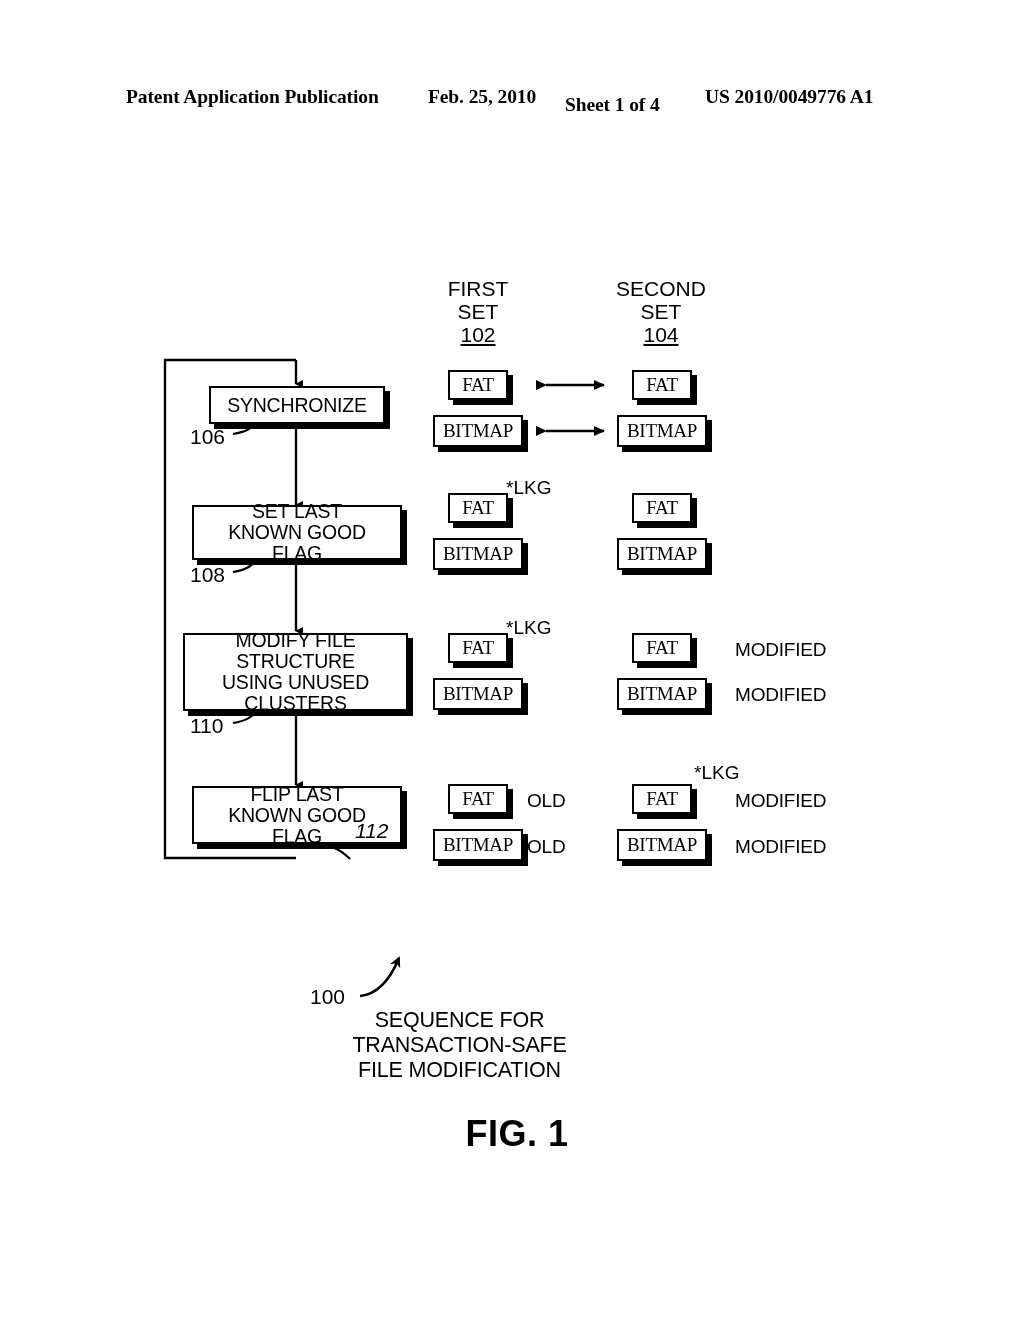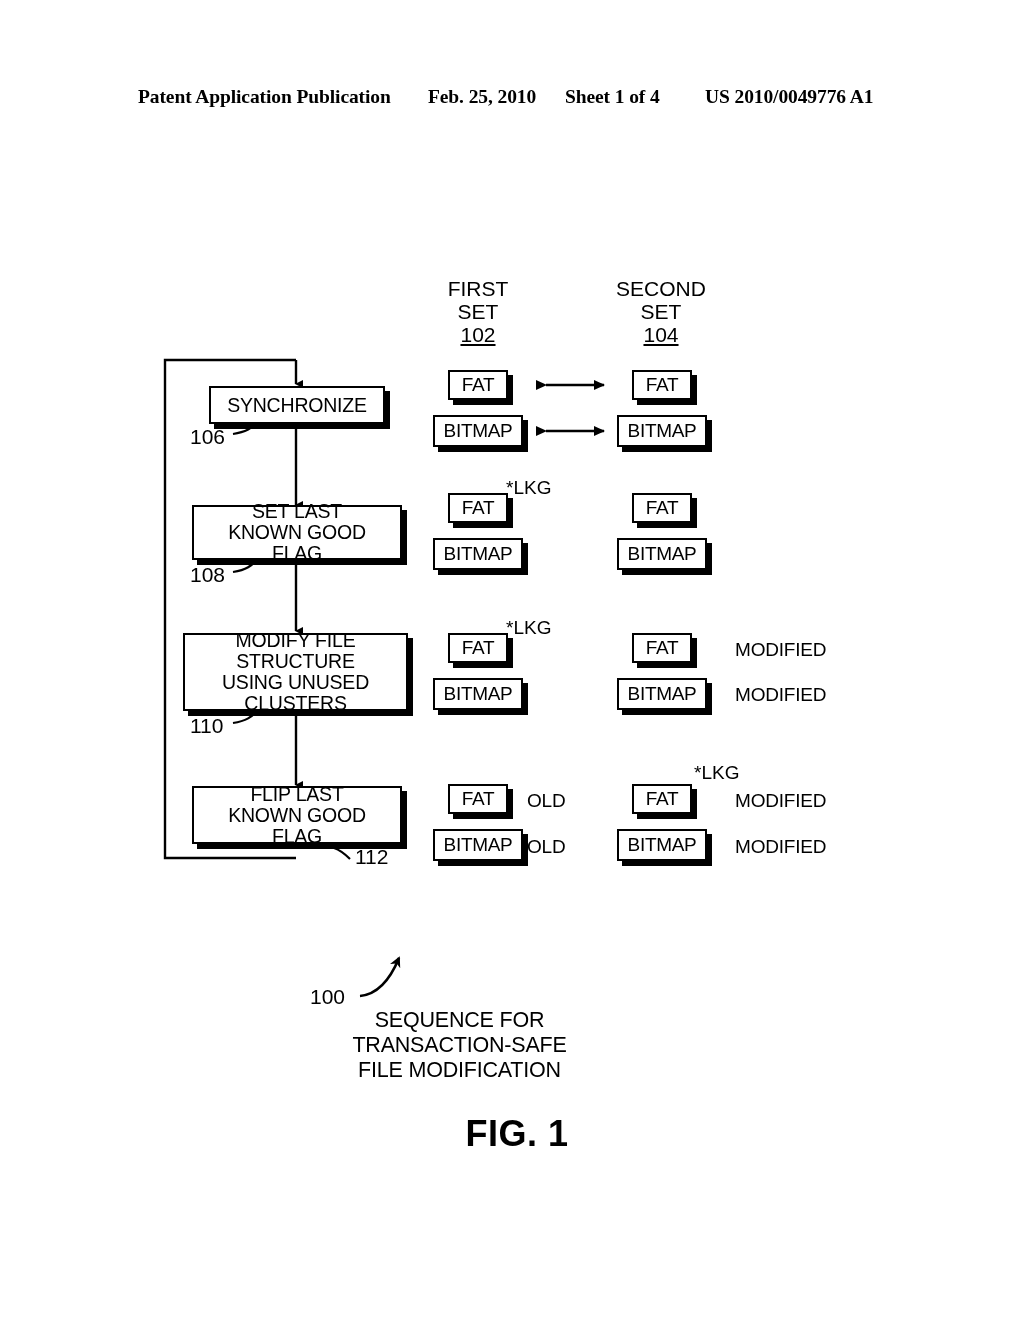--- a/index.html
+++ b/index.html
@@ -23,23 +23,23 @@
     top: 86px;
     left: 0;
     width: 1024px;
     height: 28px;
     font-family: "Liberation Serif", serif;
     font-weight: bold;
     font-size: 19.5px;
     letter-spacing: -0.1px;
     white-space: nowrap;
   }
-  #page-header .hdr-pub   { position: absolute; left: 126px; top: 0; margin-left: 12px; }
+  #page-header .hdr-pub   { position: absolute; left: 126px; top: 0; }
   #page-header .hdr-date  { position: absolute; left: 428px; top: 0; }
-  #page-header .hdr-sheet { position: absolute; left: 565px; top: 0; }
+  #page-header .hdr-sheet { position: absolute; left: 565px; top: 8px; }
   #page-header .hdr-num   { position: absolute; left: 705px; top: 0; text-align: center; }
 
   
   #figure {
     position: absolute;
     left: 0;
     top: 0;
     width: 1024px;
     height: 1320px;
   }
@@ -88,20 +88,21 @@
     position: absolute;
     box-sizing: border-box;
     border: 2.2px solid #000;
     background: #fff;
     box-shadow: 5px 5px 0 0 #000;
     display: flex;
     align-items: center;
     justify-content: center;
     font-size: 19px;
     letter-spacing: -0.3px;
+    font-family: Liberation Serif, serif;
   }
 
   
   .refnum-lbl {
     font-size: 21px;
   }
 
   
   .state-lbl {
     font-size: 19px;
@@ -211,21 +212,21 @@
   <div class="abs refnum-lbl" style="left:190px; top:563px;">108</div>
 
   <div class="proc-box" style="left:183px; top:633px; width:225px; height:78px; padding:0 20px;">
     <span>MODIFY FILE STRUCTURE USING UNUSED CLUSTERS</span>
   </div>
   <div class="abs refnum-lbl" style="left:190px; top:714px;">110</div>
 
   <div class="proc-box" style="left:192px; top:786px; width:210px; height:58px; padding:0 18px;">
     <span>FLIP LAST KNOWN GOOD FLAG</span>
   </div>
-  <div class="abs refnum-lbl" style="left:355px; top:845px;">112</div>
+  <div class="abs refnum-lbl" style="left:355px; top:819px;font-style:italic;">112</div>
 
   <div class="struct-box" style="left:448px; top:370px; width:60px; height:30px;">
     <span>FAT</span>
   </div>
   <div class="struct-box" style="left:433px; top:415px; width:90px; height:32px;">
     <span>BITMAP</span>
   </div>
   <div class="struct-box" style="left:632px; top:370px; width:60px; height:30px;">
     <span>FAT</span>
   </div>

